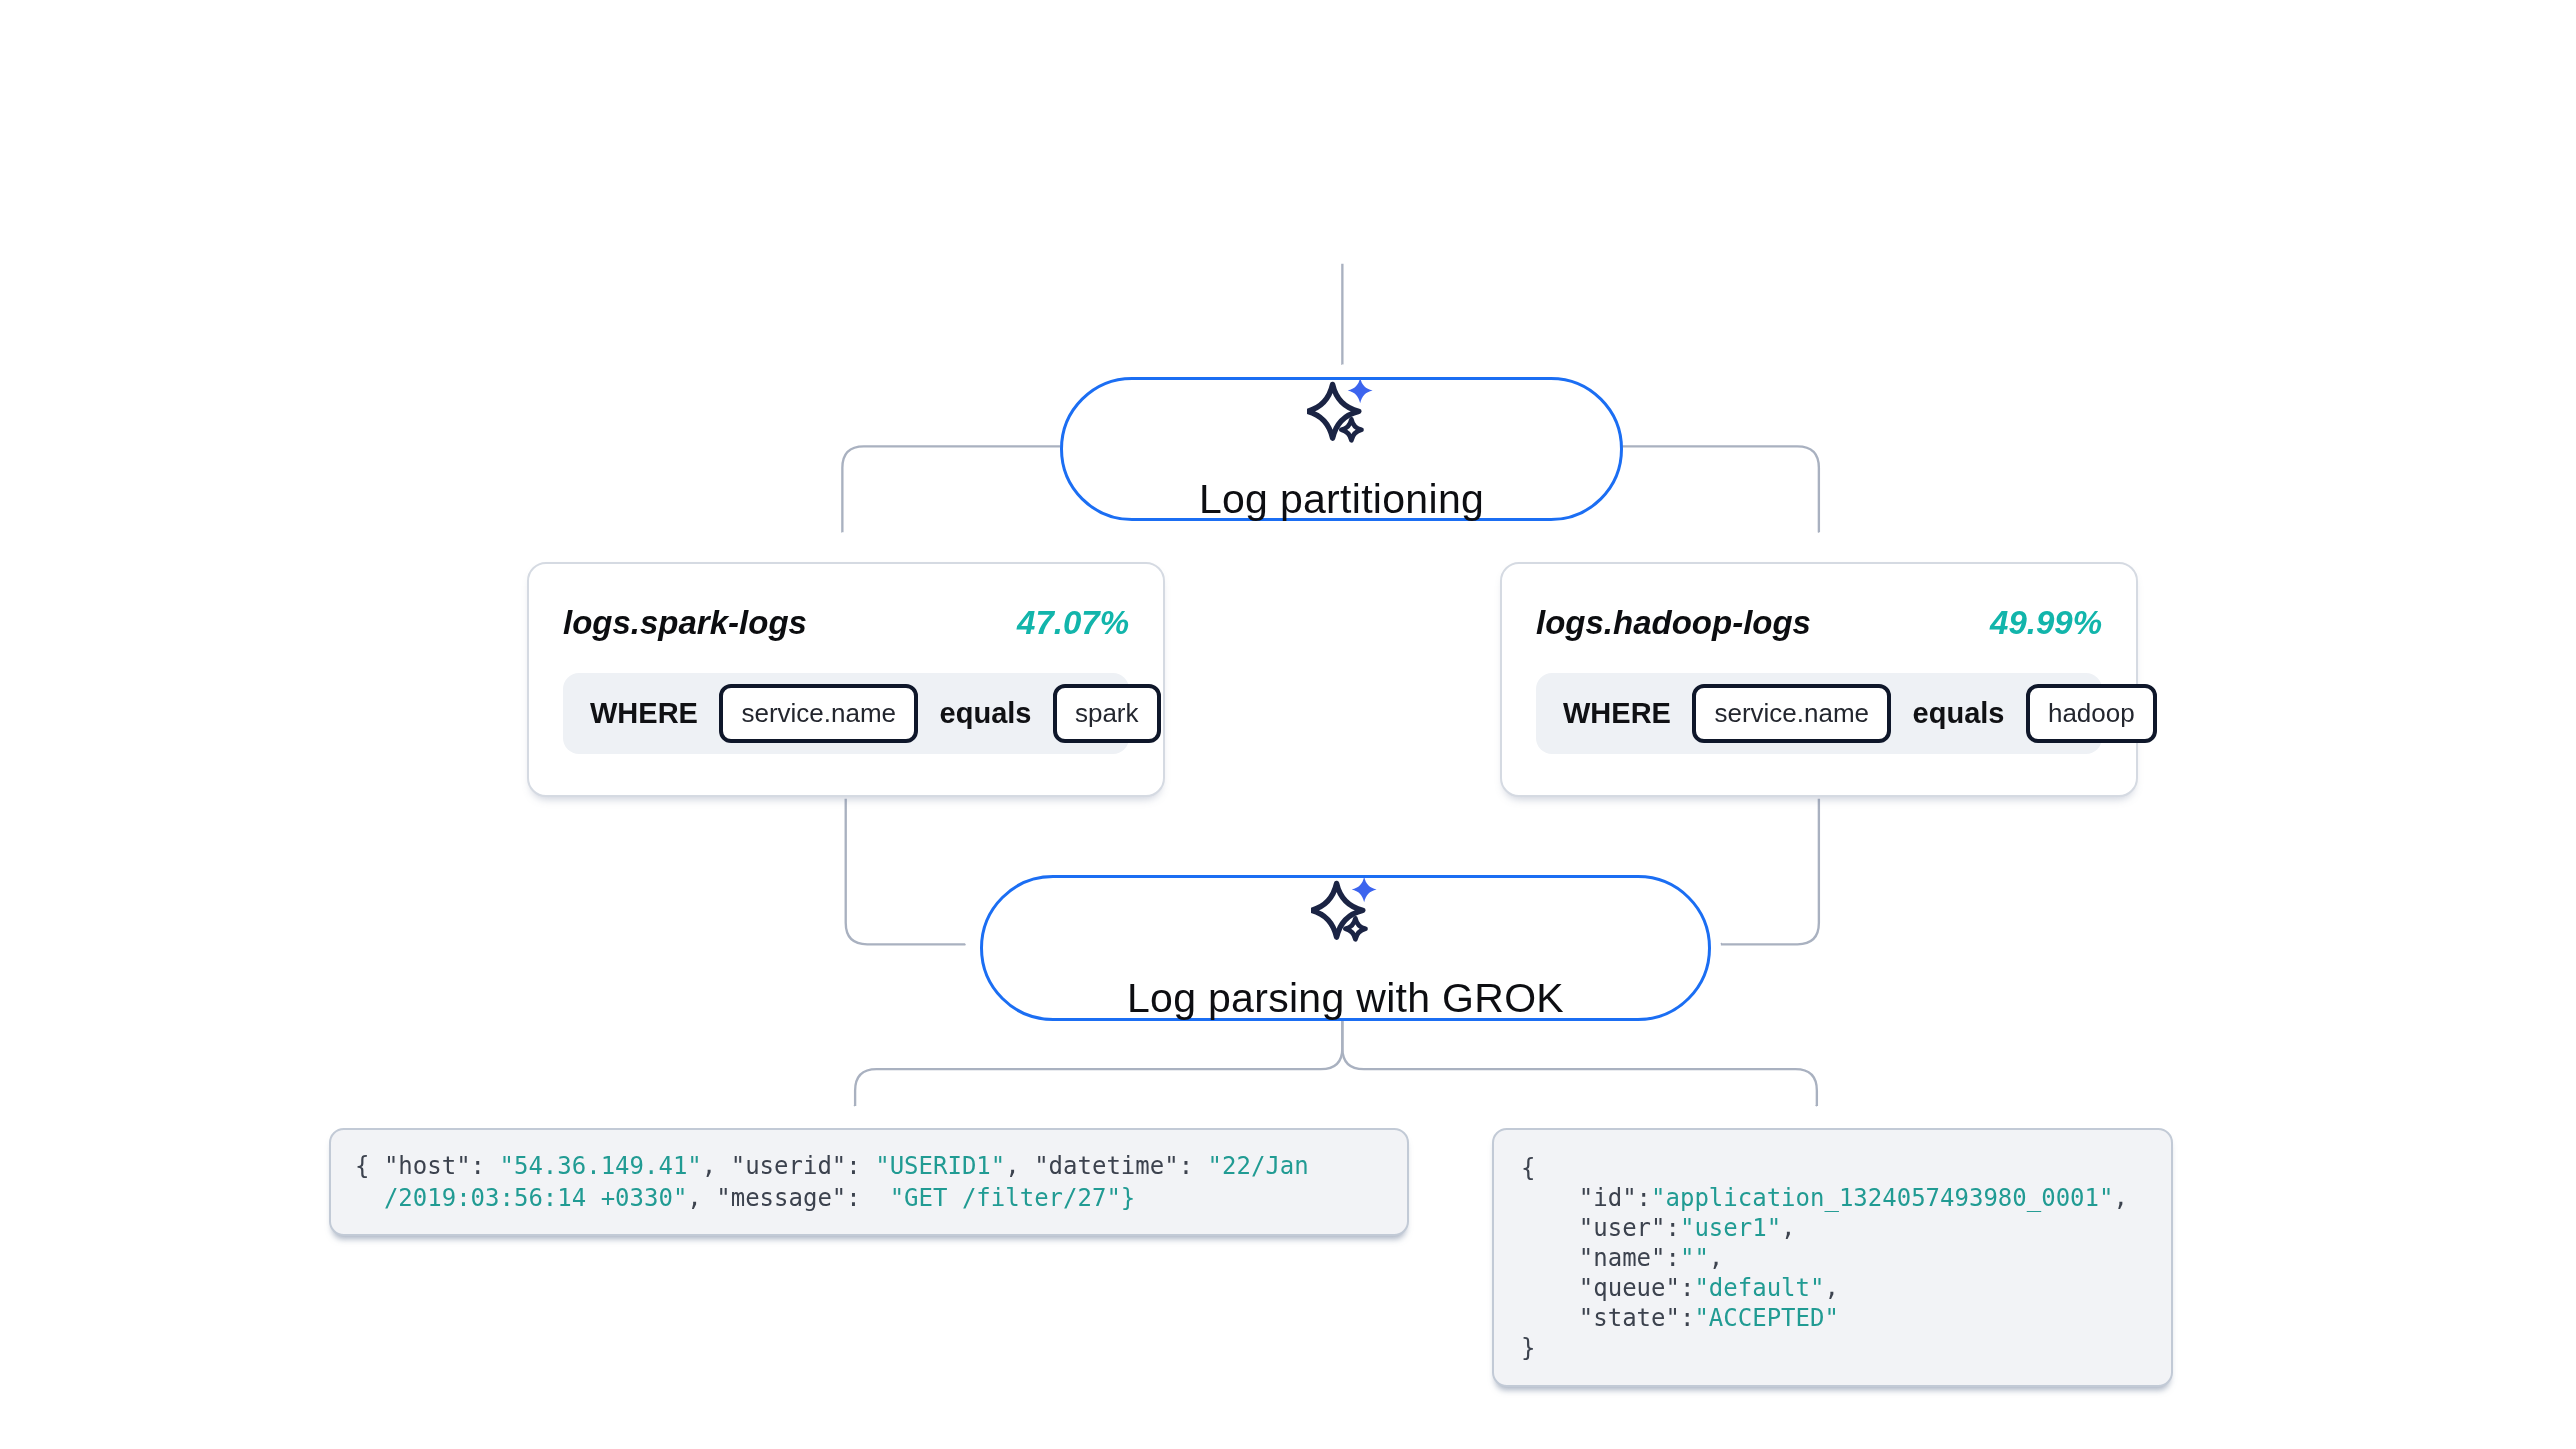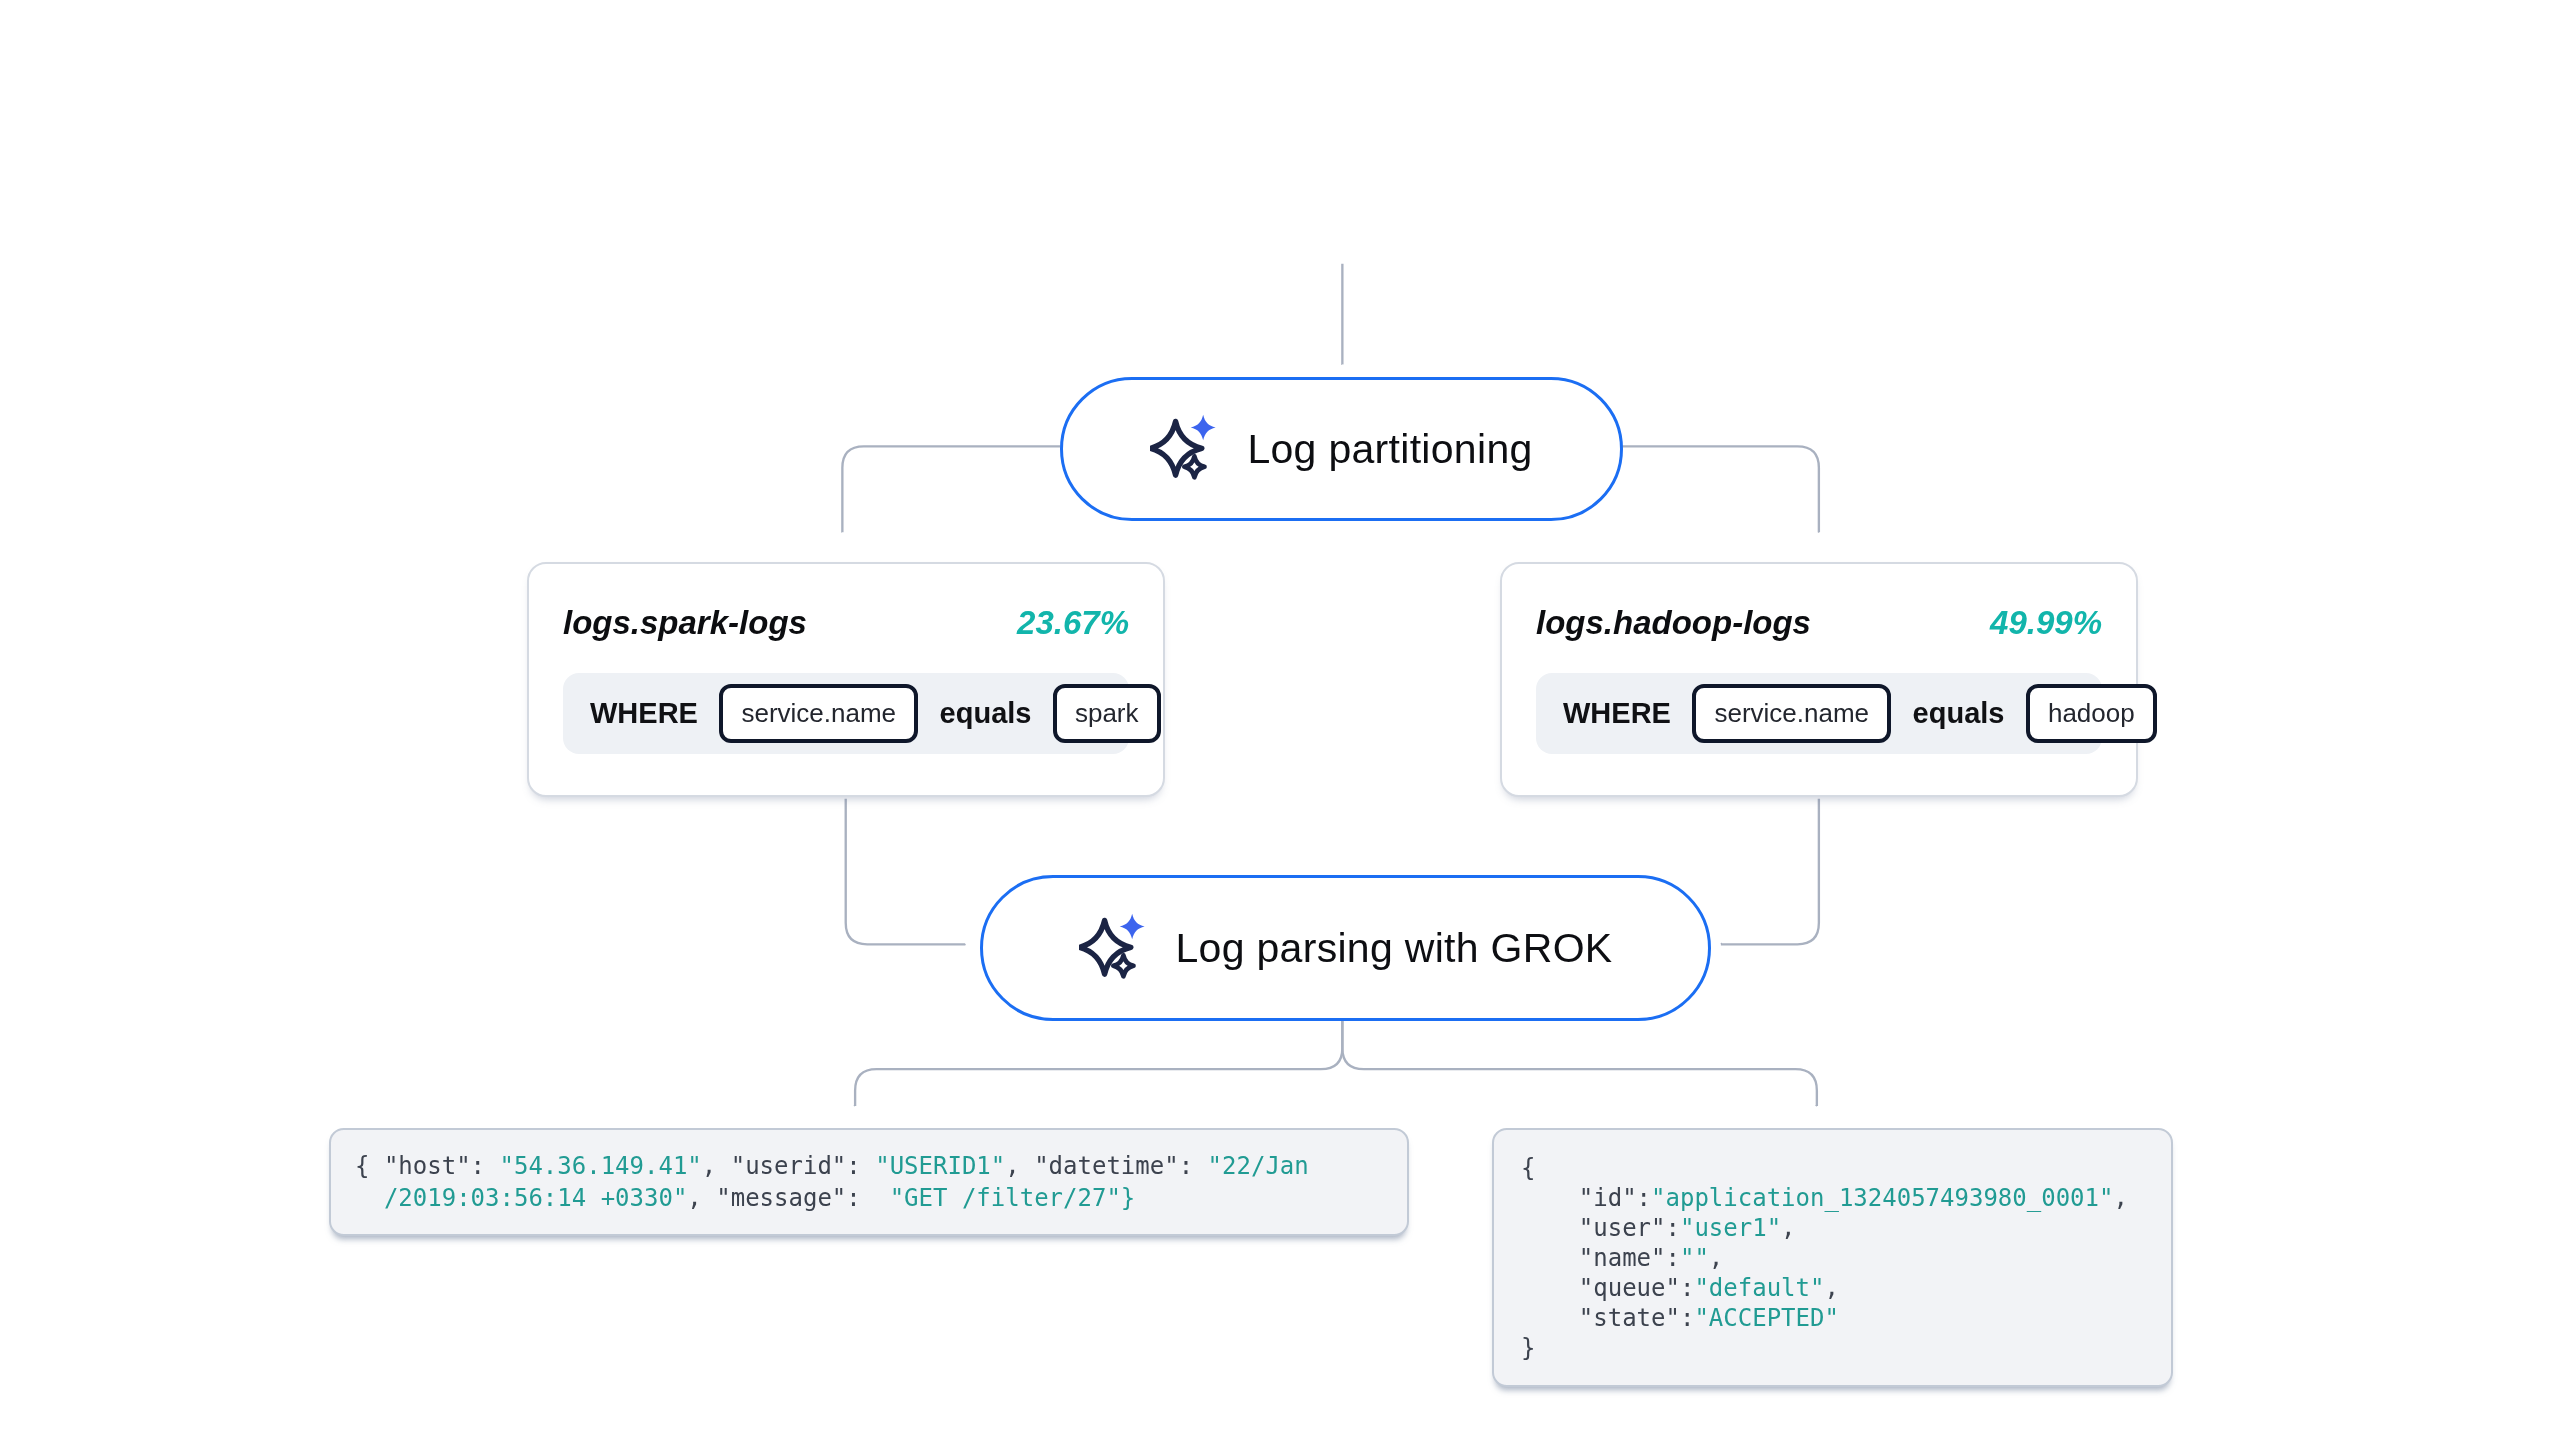--- a/index.html
+++ b/index.html
@@ -22,21 +22,21 @@
 
   #source-log-box{left:799px;top:168px;width:1087px;height:94px;padding-left:38px;
                   font-size:25.5px;line-height:34px;}
   #output-json-left{left:329px;top:1128px;width:1052px;height:104px;padding-left:24px;
                     font-size:24px;line-height:32px;}
   #output-json-right{left:1492px;top:1128px;width:650px;height:255px;padding-left:27px;
                      font-size:24px;line-height:30px;}
 
   
   .ai-pill{position:absolute;background:#ffffff;border:3px solid #1b6ef3;border-radius:74px;
-           display:flex;align-items:center;justify-content:center;gap:27px;}
+           display:flex;align-items:center;justify-content:center;gap:27px;flex-direction:column;}
   #step-partitioning{left:1060px;top:377px;width:557px;height:138px;}
   #step-grok{left:980px;top:875px;width:725px;height:140px;}
   .ai-pill .label{font-size:41px;font-weight:500;color:#0d0e12;letter-spacing:0.3px;}
   .sparkles{width:70px;height:74px;flex:0 0 auto;}
 
   
   .part-card{position:absolute;width:638px;height:235px;background:#ffffff;
              border:2px solid #d5dae2;border-radius:19px;
              box-shadow:0 5.4px 8px -4px rgba(100,116,145,.35);
              padding:0 34px;box-sizing:border-box;}
@@ -77,21 +77,21 @@
       <path d="M38 14 C43 36 56 49 77 54 C56 59 43 72 38 94 C33 72 20 59 0.5 54 C20 49 33 36 38 14 Z" fill="none" stroke="#1b2444" stroke-width="8" stroke-linejoin="round"></path>
       <path d="M79 4 C81.5 15 87 20.5 97.5 23 C87 25.5 81.5 31 79 42 C76.5 31 71 25.5 60.5 23 C71 20.5 76.5 15 79 4 Z" fill="#3c64ee"></path>
       <path d="M66 66 C68 75 72.5 79.5 81 81.5 C72.5 83.5 68 88 66 97 C64 88 59.5 83.5 51 81.5 C59.5 79.5 64 75 66 66 Z" fill="none" stroke="#1b2444" stroke-width="7" stroke-linejoin="round"></path>
     </svg>
     <span class="label">Log partitioning</span>
   </div>
 
   <div id="card-spark" class="part-card">
     <div class="card-title-row">
       <span class="card-title">logs.spark-logs</span>
-      <span class="card-percent">23.67%</span>
+      <span class="card-percent">47.07%</span>
     </div>
     <div class="filter-bar">
       <span class="kw">WHERE</span>
       <span class="chip">service.name</span>
       <span class="kw">equals</span>
       <span class="chip">spark</span>
     </div>
   </div>
 
   <div id="card-hadoop" class="part-card">

